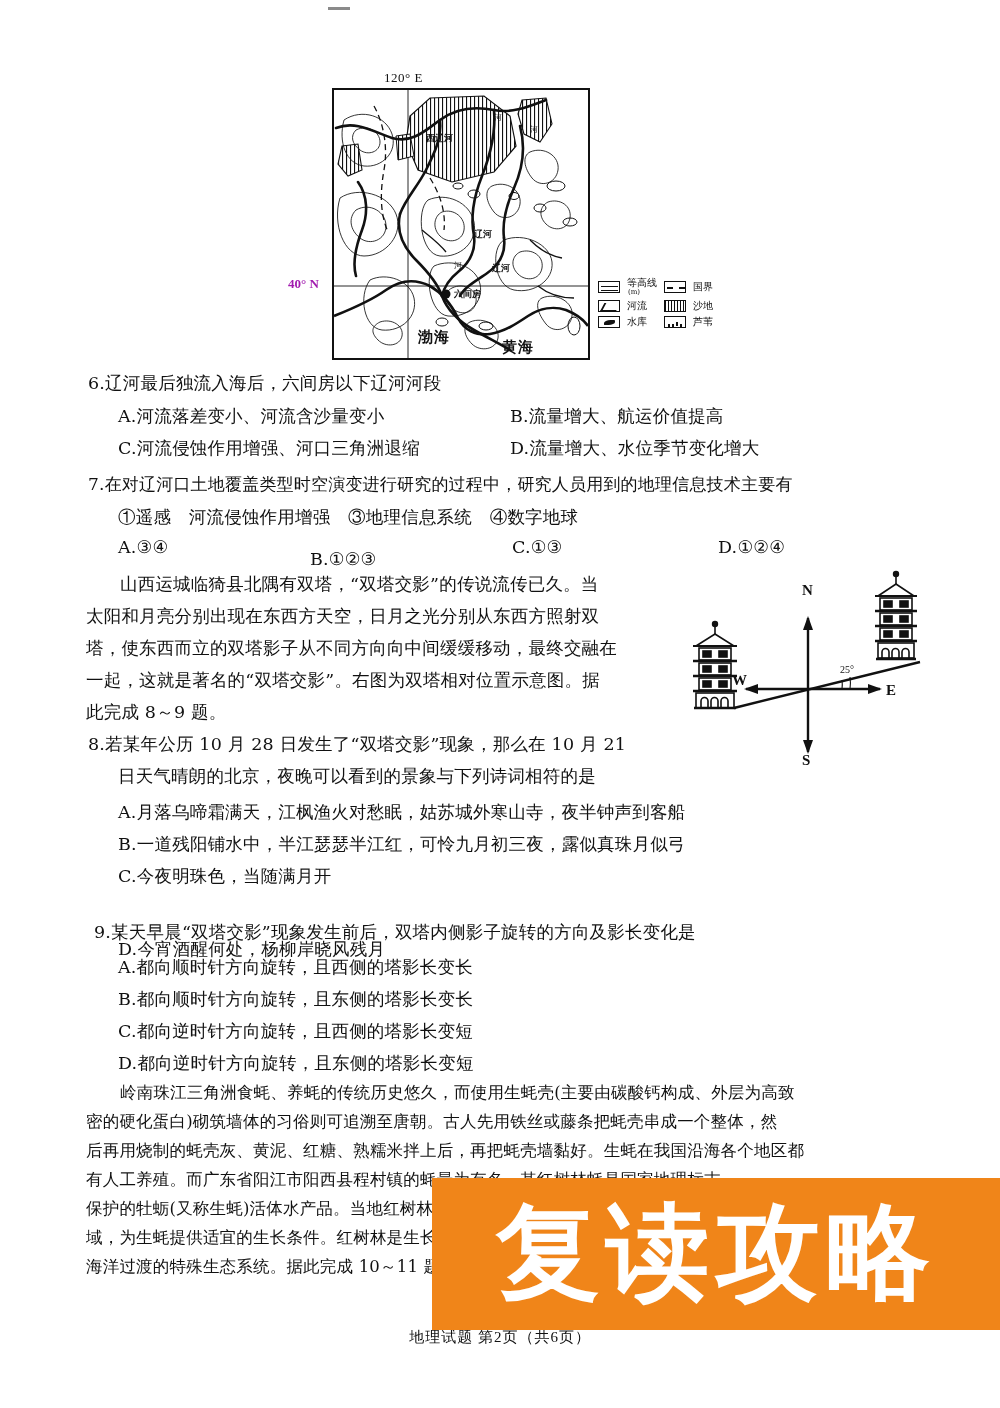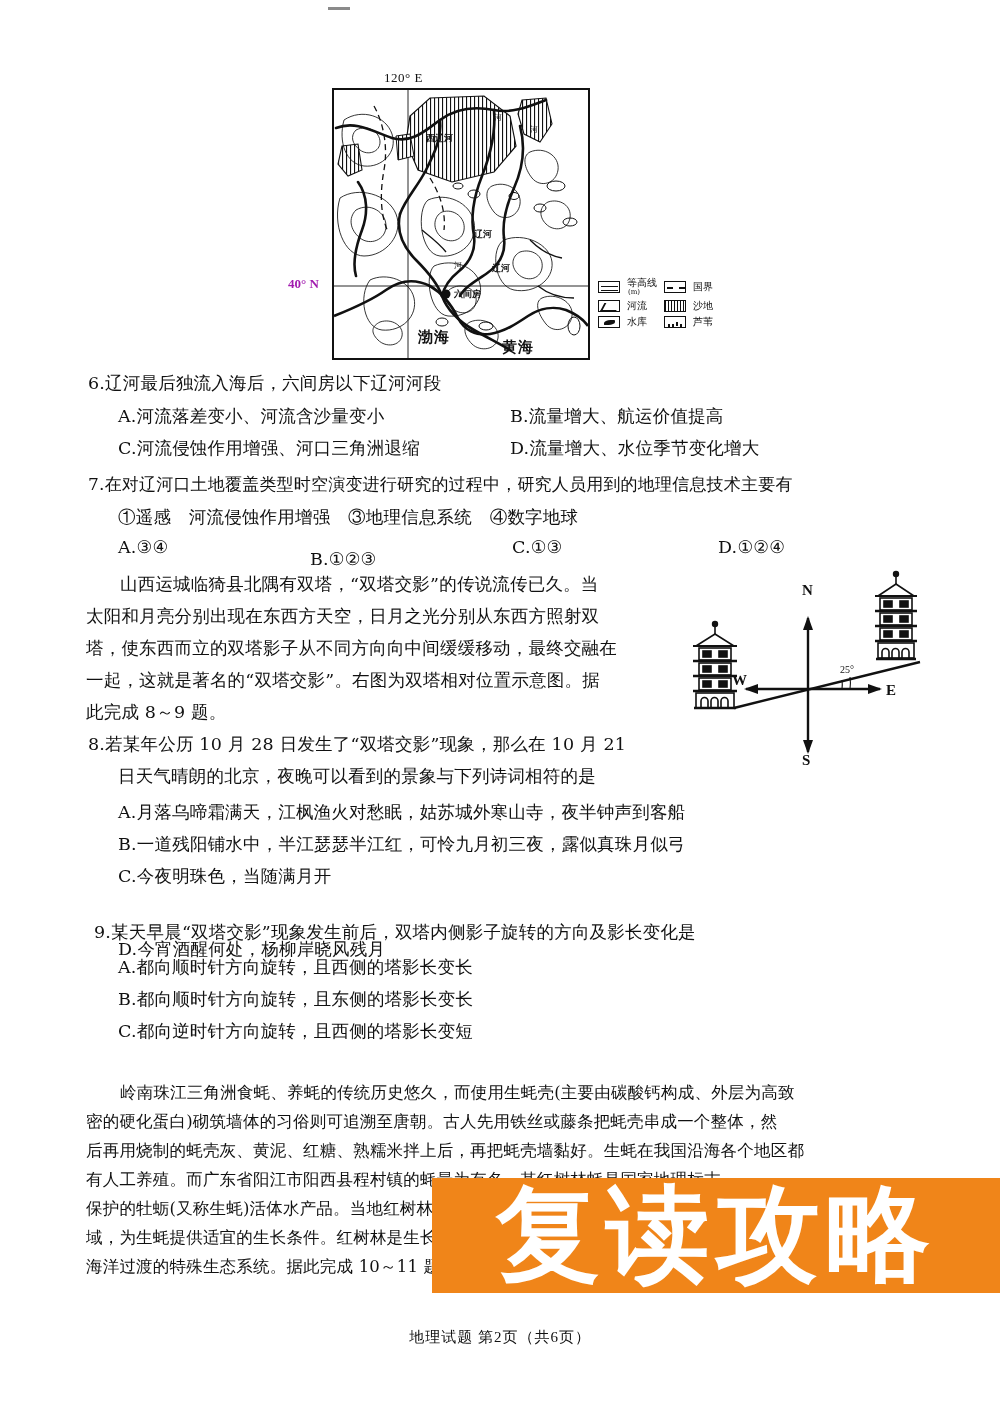--- a/index.html
+++ b/index.html
@@ -201,21 +201,21 @@
     font-family: Liberation Serif, serif;
     font-size: 15px;
     color: #111;
     letter-spacing: 1px;
   }
 
   
   #watermark {
     position: absolute;
     left: 432px; top: 1178px;
-    width: 568px; height: 115px;
+    width: 568px; height: 152px;
     display: flex;
     align-items: center;
     justify-content: center;
     overflow: hidden;
   }
   #watermark-text {
     font-family: "DejaVu Sans", sans-serif;
     font-weight: 700;
     font-size: 104px;
     line-height: 1;
@@ -496,20 +496,23 @@
   </div>
   <div class="qline opt" style="left:118px; top:955px;">
     <span>A.</span><span>都向顺时针方向旋转，且西侧的塔影长变长</span>
   </div>
   <div class="qline opt" style="left:118px; top:987px;">
     <span>B.</span><span>都向顺时针方向旋转，且东侧的塔影长变长</span>
   </div>
   <div class="qline opt" style="left:118px; top:1019px;">
     <span>C.</span><span>都向逆时针方向旋转，且西侧的塔影长变短</span>
   </div>
+  <div class="qline opt" style="left:118px; top:1051px;">
+    <span>D.</span><span>都向逆时针方向旋转，且东侧的塔影长变短</span>
+  </div>
 
   <div class="para" style="left:120px; top:1082px; font-size:16.5px;">岭南珠江三角洲食蚝、养蚝的传统历史悠久，而使用生蚝壳(主要由碳酸钙构成、外层为高致</div>
   <div class="para" style="left:86px; top:1111px; font-size:16.5px;">密的硬化蛋白)砌筑墙体的习俗则可追溯至唐朝。古人先用铁丝或藤条把蚝壳串成一个整体，然</div>
   <div class="para" style="left:86px; top:1140px; font-size:16.5px;">后再用烧制的蚝壳灰、黄泥、红糖、熟糯米拌上后，再把蚝壳墙黏好。生蚝在我国沿海各个地区都</div>
   <div class="para" style="left:86px; top:1169px; font-size:16.5px;">有人工养殖。而广东省阳江市阳西县程村镇的蚝最为有名，其红树林蚝是国家地理标志</div>
   <div class="para" style="left:86px; top:1198px; font-size:16.5px;">保护的牡蛎(又称生蚝)活体水产品。当地红树林分布广，滩涂面积大，河流注入形成咸淡水交汇水</div>
   <div class="para" style="left:86px; top:1227px; font-size:16.5px;">域，为生蚝提供适宜的生长条件。红树林是生长在热带、亚热带海岸潮间带，由陆地向</div>
   <div class="para" style="left:86px; top:1256px; font-size:16.5px;">海洋过渡的特殊生态系统。据此完成 10～11 题。</div>
 
   <div id="footer">地理试题 第2页（共6页）</div>

